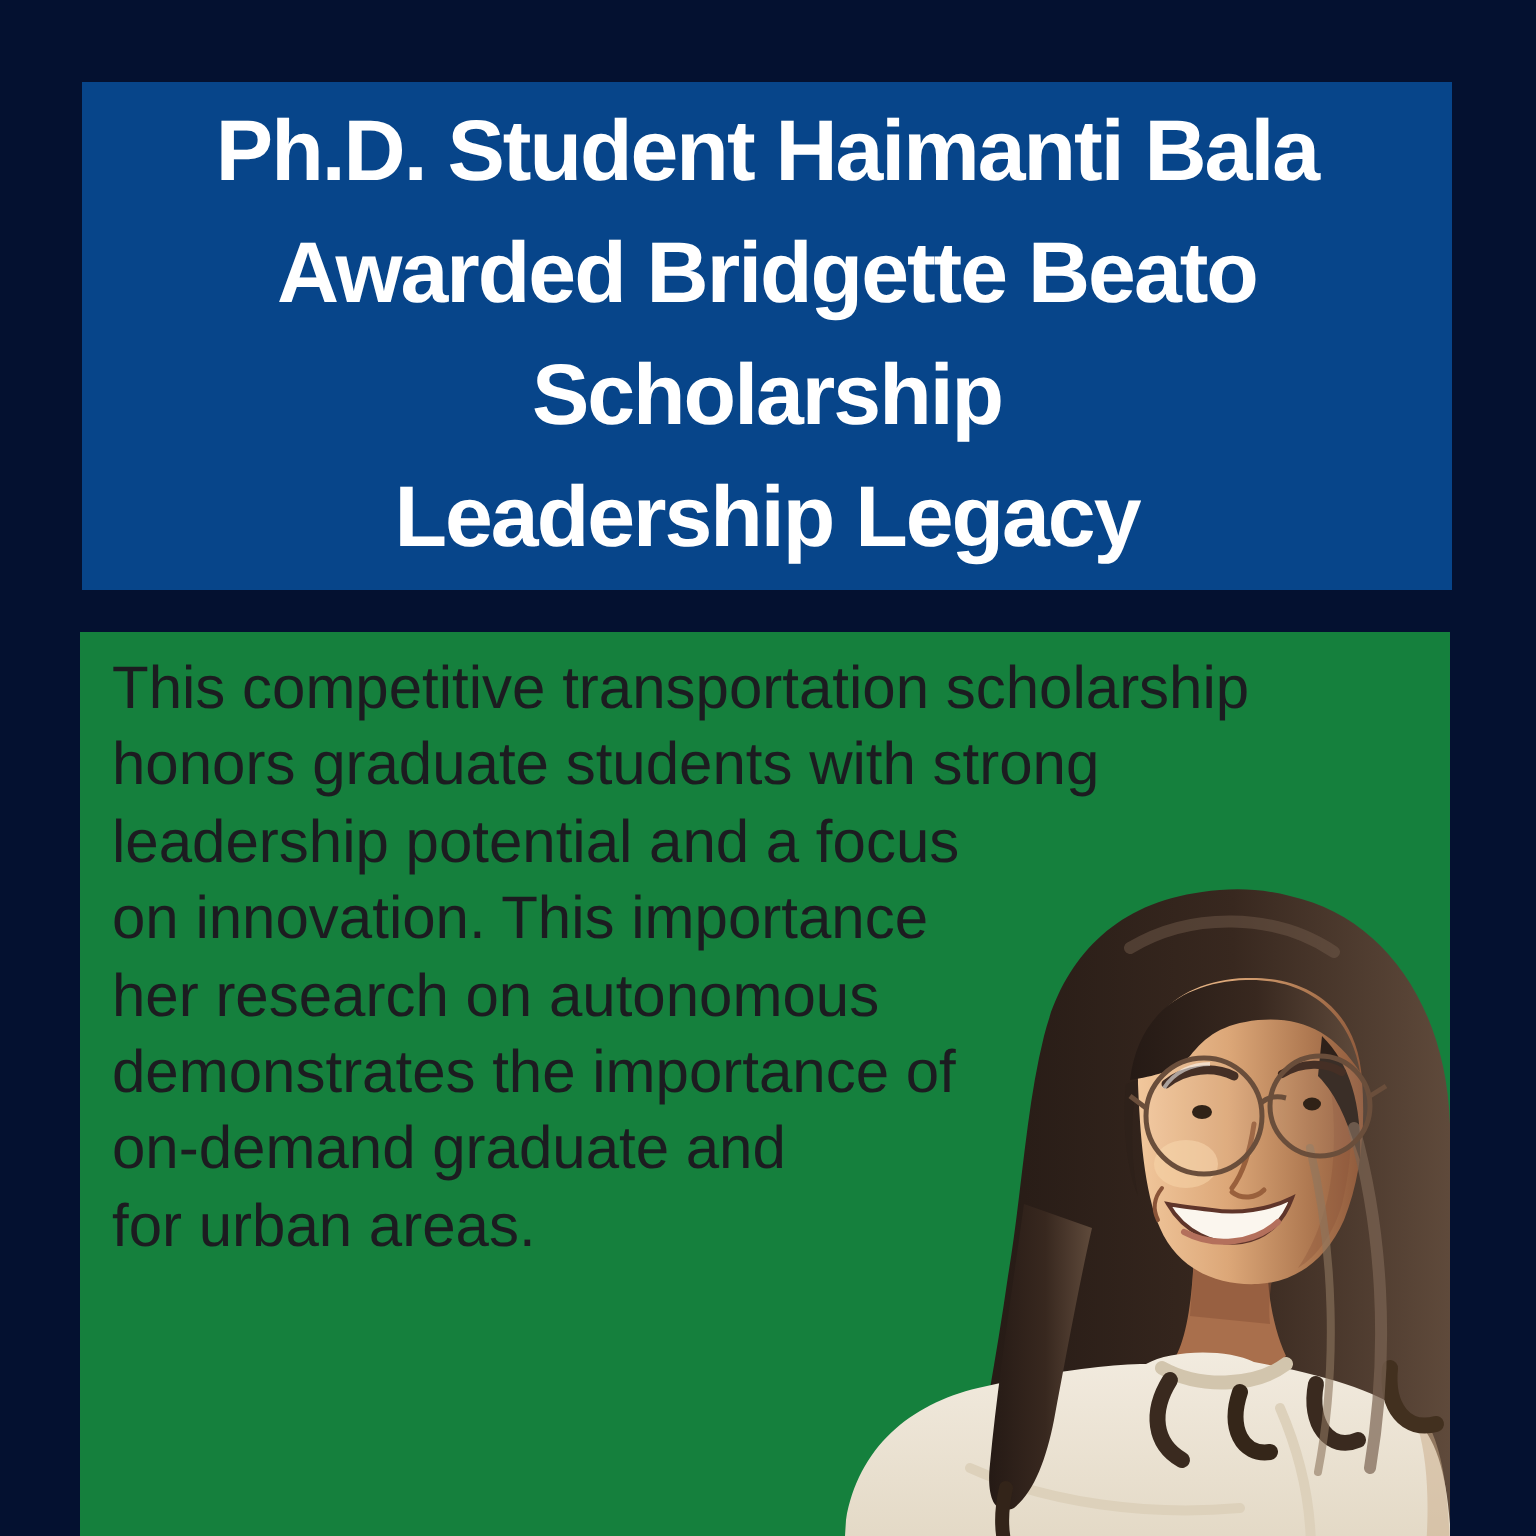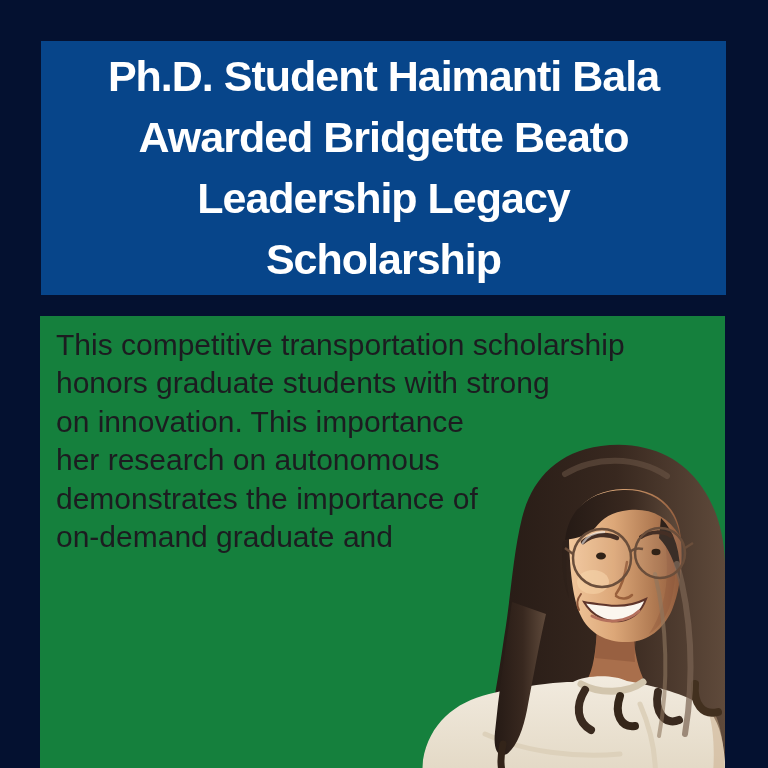--- a/index.html
+++ b/index.html
@@ -31,32 +31,34 @@
   }
 </style>
 </head>
 <body>
 
 <div class="canvas">
 
   <div class="headline-box">
     <div class="headline-line">Ph.D. Student Haimanti Bala</div>
     <div class="headline-line">Awarded Bridgette Beato</div>
+    <div class="headline-line">Scholarship</div>
     <div class="headline-line">Leadership Legacy</div>
-    <div class="headline-line">Scholarship</div>
   </div>
 
   <div class="card">
     <div class="card-text">
       <div class="body-line">This competitive transportation scholarship</div>
       <div class="body-line">honors graduate students with strong</div>
+      <div class="body-line">leadership potential and a focus</div>
       <div class="body-line">on innovation. This importance</div>
       <div class="body-line">her research on autonomous</div>
       <div class="body-line">demonstrates the importance of</div>
       <div class="body-line">on-demand graduate and</div>
+      <div class="body-line">for urban areas.</div>
     </div>
 
     <svg class="portrait" viewBox="0 0 310 348" role="img" aria-label="Smiling woman with long dark wavy hair, round glasses, wearing a cream sweater">
       <defs>
         <linearGradient id="skin" x1="0" y1="0" x2="1" y2="0">
           <stop offset="0" stop-color="#f1c79c"></stop>
           <stop offset="0.4" stop-color="#dca778"></stop>
           <stop offset="0.75" stop-color="#b07a52"></stop>
           <stop offset="1" stop-color="#8f5a3c"></stop>
         </linearGradient>

